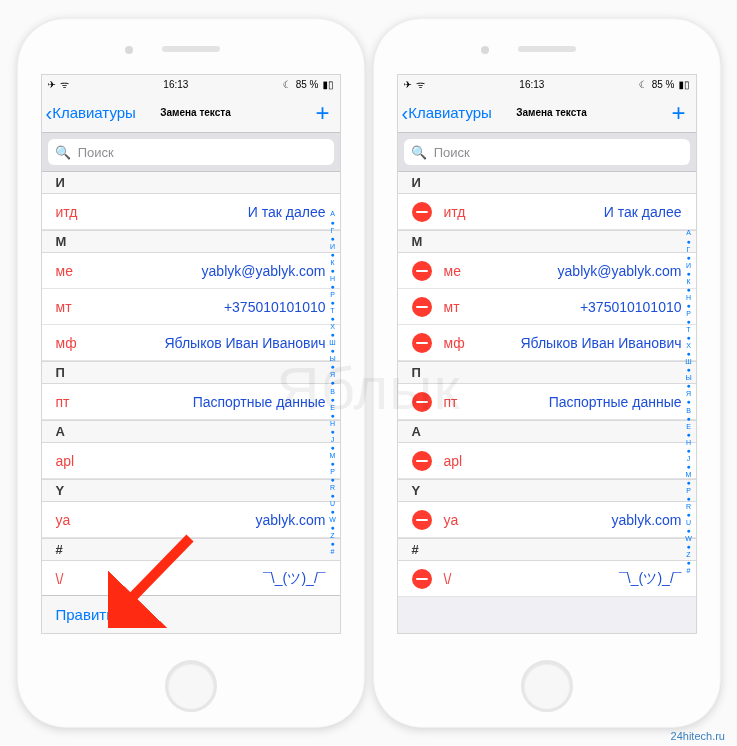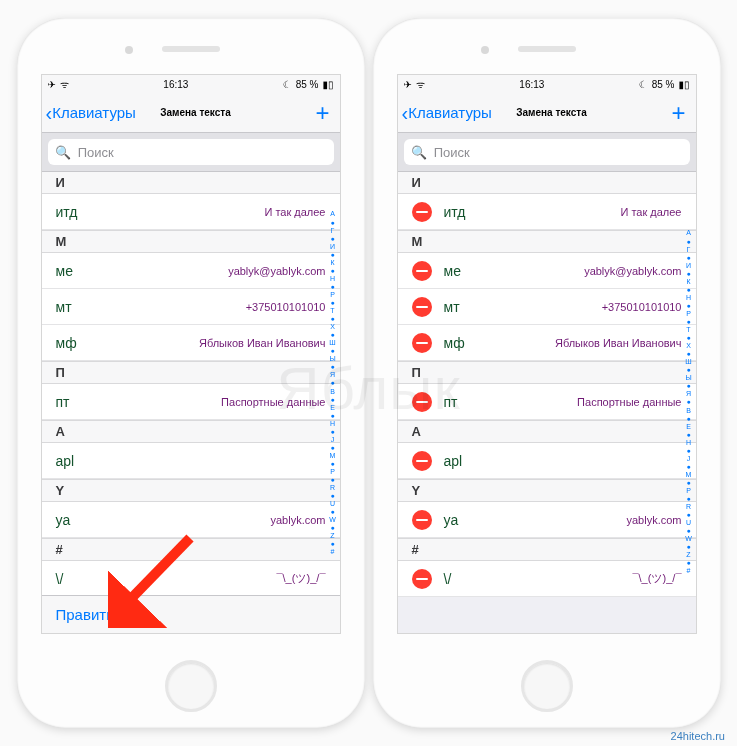--- a/index.html
+++ b/index.html
@@ -141,22 +141,22 @@
     width:20px; height:20px; border-radius:50%;
     background:#ff3b30;
     margin-right:12px;
     position:relative;
     flex-shrink:0;
   }
   .row .del::after {
     content:""; position:absolute; left:4px; right:4px; top:9px;
     height:2px; background:#fff; border-radius:1px;
   }
-  .row .shortcut { color:#14532d; }
-  .row .phrase { margin-left:auto; color:#701a75; font-size:11px; }
+  .row .shortcut { color:#ef4444; }
+  .row .phrase { margin-left:auto; color:#1d4ed8; font-size:14px; }
 
   
   .indexbar {
     position:absolute; right:1px; top:0; bottom:0;
     width:12px;
     display:flex; flex-direction:column; justify-content:center;
     font-size:7px; color:#007aff;
     gap:0;
     padding:4px 0;
   }

